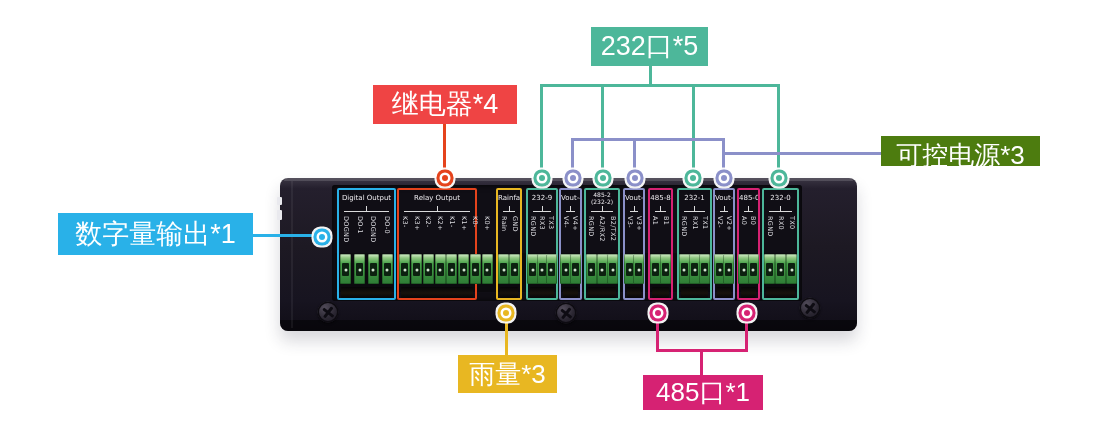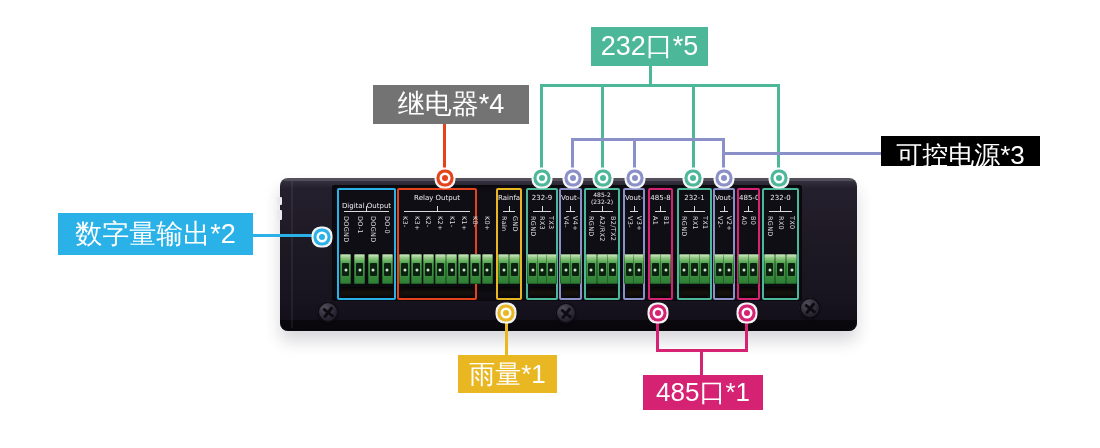--- a/index.html
+++ b/index.html
@@ -68,21 +68,21 @@
         <i class="s1"></i>
         <i class="s2"></i>
       </div>
       <div class="screw" style="left: 810px; top: 308px;">
         <i class="s1"></i>
         <i class="s2"></i>
       </div>
     </div>
   <div id="groups-layer">
       <div class="group" style="left: 337px; top: 188px; width: 59px; height: 112px; border-color: rgb(41, 177, 232);">
-        <div class="gname" style="top: 12px;">Digital Output</div>
+        <div class="gname" style="top: 4px;">Digital Output</div>
         <div class="tick"></div>
         <div class="hrule"></div>
         <div class="plabel" style="left: 11.9px; top: 26px;">DOGND</div>
         <div class="pin" style="left: 1.4px; top: 64px;">
           <i>
             <b></b>
           </i>
         </div>
         <div class="plabel" style="left: 25.6px; top: 26px;">DO-1</div>
         <div class="pin" style="left: 15.1px; top: 64px;">
@@ -360,47 +360,47 @@
           <i>
             <b></b>
           </i>
         </div>
         <div class="slot"></div>
       </div>
     </div>
   <div id="callouts-layer">
       <div class="cline" style="left: 253px; top: 234px; width: 60px; height: 3px; background: rgb(41, 177, 232);"></div>
       <div class="marker" style="left: 322px; top: 237px; background: rgb(41, 177, 232); box-shadow: rgb(255, 255, 255) 0px 0px 0px 2.5px, rgb(41, 177, 232) 0px 0px 0px 5.5px, rgba(255, 255, 255, 0.95) 0px 0px 0px 7.5px;"></div>
-      <div class="clabel" style="left: 58px; top: 213px; width: 195px; height: 42px; line-height: 42px; font-size: 27px; background: rgb(41, 177, 232);">数字量输出*2</div>
+      <div class="clabel" style="left: 58px; top: 213px; width: 195px; height: 42px; line-height: 42px; font-size: 27px; background: rgb(41, 177, 232);">数字量输出*1</div>
       <div class="cline" style="left: 443px; top: 124px; width: 3px; height: 45px; background: rgb(229, 67, 28);"></div>
       <div class="marker" style="left: 444.5px; top: 178px; background: rgb(229, 67, 28); box-shadow: rgb(255, 255, 255) 0px 0px 0px 2.5px, rgb(229, 67, 28) 0px 0px 0px 5.5px, rgba(255, 255, 255, 0.95) 0px 0px 0px 7.5px;"></div>
-      <div class="clabel" style="left: 373px; top: 85px; width: 156px; height: 39px; line-height: 39px; font-size: 27px; background: #737373;">继电器*4</div>
+      <div class="clabel" style="left: 373px; top: 85px; width: 144px; height: 39px; line-height: 39px; font-size: 27px; background: #ef4444;">继电器*4</div>
       <div class="cline" style="left: 649px; top: 66px; width: 3px; height: 18px; background: rgb(77, 183, 154);"></div>
       <div class="cline" style="left: 540px; top: 84px; width: 240px; height: 3px; background: rgb(77, 183, 154);"></div>
       <div class="cline" style="left: 540px; top: 87px; width: 3px; height: 82px; background: rgb(77, 183, 154);"></div>
       <div class="cline" style="left: 601px; top: 87px; width: 3px; height: 82px; background: rgb(77, 183, 154);"></div>
       <div class="cline" style="left: 691.5px; top: 87px; width: 3px; height: 82px; background: rgb(77, 183, 154);"></div>
       <div class="cline" style="left: 777px; top: 87px; width: 3px; height: 82px; background: rgb(77, 183, 154);"></div>
       <div class="marker" style="left: 541.5px; top: 178px; background: rgb(77, 183, 154); box-shadow: rgb(255, 255, 255) 0px 0px 0px 2.5px, rgb(77, 183, 154) 0px 0px 0px 5.5px, rgba(255, 255, 255, 0.95) 0px 0px 0px 7.5px;"></div>
       <div class="marker" style="left: 602.5px; top: 178px; background: rgb(77, 183, 154); box-shadow: rgb(255, 255, 255) 0px 0px 0px 2.5px, rgb(77, 183, 154) 0px 0px 0px 5.5px, rgba(255, 255, 255, 0.95) 0px 0px 0px 7.5px;"></div>
       <div class="marker" style="left: 693px; top: 178px; background: rgb(77, 183, 154); box-shadow: rgb(255, 255, 255) 0px 0px 0px 2.5px, rgb(77, 183, 154) 0px 0px 0px 5.5px, rgba(255, 255, 255, 0.95) 0px 0px 0px 7.5px;"></div>
       <div class="marker" style="left: 778.5px; top: 178px; background: rgb(77, 183, 154); box-shadow: rgb(255, 255, 255) 0px 0px 0px 2.5px, rgb(77, 183, 154) 0px 0px 0px 5.5px, rgba(255, 255, 255, 0.95) 0px 0px 0px 7.5px;"></div>
       <div class="clabel" style="left: 591px; top: 27px; width: 117px; height: 39px; line-height: 39px; font-size: 27px; background: rgb(77, 183, 154);">232口*5</div>
       <div class="cline" style="left: 571px; top: 138px; width: 154px; height: 3px; background: rgb(139, 144, 201);"></div>
       <div class="cline" style="left: 571px; top: 141px; width: 3px; height: 29px; background: rgb(139, 144, 201);"></div>
       <div class="cline" style="left: 633px; top: 141px; width: 3px; height: 29px; background: rgb(139, 144, 201);"></div>
       <div class="cline" style="left: 722px; top: 141px; width: 3px; height: 29px; background: rgb(139, 144, 201);"></div>
       <div class="cline" style="left: 725px; top: 152px; width: 156px; height: 3px; background: rgb(139, 144, 201);"></div>
       <div class="marker" style="left: 572.5px; top: 178px; background: rgb(139, 144, 201); box-shadow: rgb(255, 255, 255) 0px 0px 0px 2.5px, rgb(139, 144, 201) 0px 0px 0px 5.5px, rgba(255, 255, 255, 0.95) 0px 0px 0px 7.5px;"></div>
       <div class="marker" style="left: 634.5px; top: 178px; background: rgb(139, 144, 201); box-shadow: rgb(255, 255, 255) 0px 0px 0px 2.5px, rgb(139, 144, 201) 0px 0px 0px 5.5px, rgba(255, 255, 255, 0.95) 0px 0px 0px 7.5px;"></div>
       <div class="marker" style="left: 723.5px; top: 178px; background: rgb(139, 144, 201); box-shadow: rgb(255, 255, 255) 0px 0px 0px 2.5px, rgb(139, 144, 201) 0px 0px 0px 5.5px, rgba(255, 255, 255, 0.95) 0px 0px 0px 7.5px;"></div>
-      <div class="clabel" style="left: 881px; top: 136px; width: 159px; height: 30px; line-height: 38px; font-size: 26px; background: #000000;">可控电源*3</div>
+      <div class="clabel" style="left: 881px; top: 136px; width: 159px; height: 30px; line-height: 38px; font-size: 26px; background: #4d7c0f;">可控电源*3</div>
       <div class="cline" style="left: 504.5px; top: 322px; width: 3px; height: 33px; background: rgb(232, 183, 34);"></div>
       <div class="marker" style="left: 506px; top: 313px; background: rgb(232, 183, 34); box-shadow: rgb(255, 255, 255) 0px 0px 0px 2.5px, rgb(232, 183, 34) 0px 0px 0px 5.5px, rgba(255, 255, 255, 0.95) 0px 0px 0px 7.5px;"></div>
-      <div class="clabel" style="left: 458px; top: 355px; width: 99px; height: 38px; line-height: 38px; font-size: 26px; background: rgb(232, 183, 34);">雨量*1</div>
+      <div class="clabel" style="left: 458px; top: 355px; width: 99px; height: 38px; line-height: 38px; font-size: 26px; background: rgb(232, 183, 34);">雨量*3</div>
       <div class="cline" style="left: 656px; top: 321px; width: 3px; height: 31px; background: rgb(214, 34, 115);"></div>
       <div class="cline" style="left: 745px; top: 321px; width: 3px; height: 31px; background: rgb(214, 34, 115);"></div>
       <div class="cline" style="left: 656px; top: 349px; width: 92px; height: 3px; background: rgb(214, 34, 115);"></div>
       <div class="cline" style="left: 700px; top: 349px; width: 3px; height: 26px; background: rgb(214, 34, 115);"></div>
       <div class="marker" style="left: 657.5px; top: 313px; background: rgb(214, 34, 115); box-shadow: rgb(255, 255, 255) 0px 0px 0px 2.5px, rgb(214, 34, 115) 0px 0px 0px 5.5px, rgba(255, 255, 255, 0.95) 0px 0px 0px 7.5px;"></div>
       <div class="marker" style="left: 746.5px; top: 313px; background: rgb(214, 34, 115); box-shadow: rgb(255, 255, 255) 0px 0px 0px 2.5px, rgb(214, 34, 115) 0px 0px 0px 5.5px, rgba(255, 255, 255, 0.95) 0px 0px 0px 7.5px;"></div>
       <div class="clabel" style="left: 643px; top: 375px; width: 120px; height: 35px; line-height: 35px; font-size: 26px; background: rgb(214, 34, 115);">485口*1</div>
     </div>
 </div>
 

